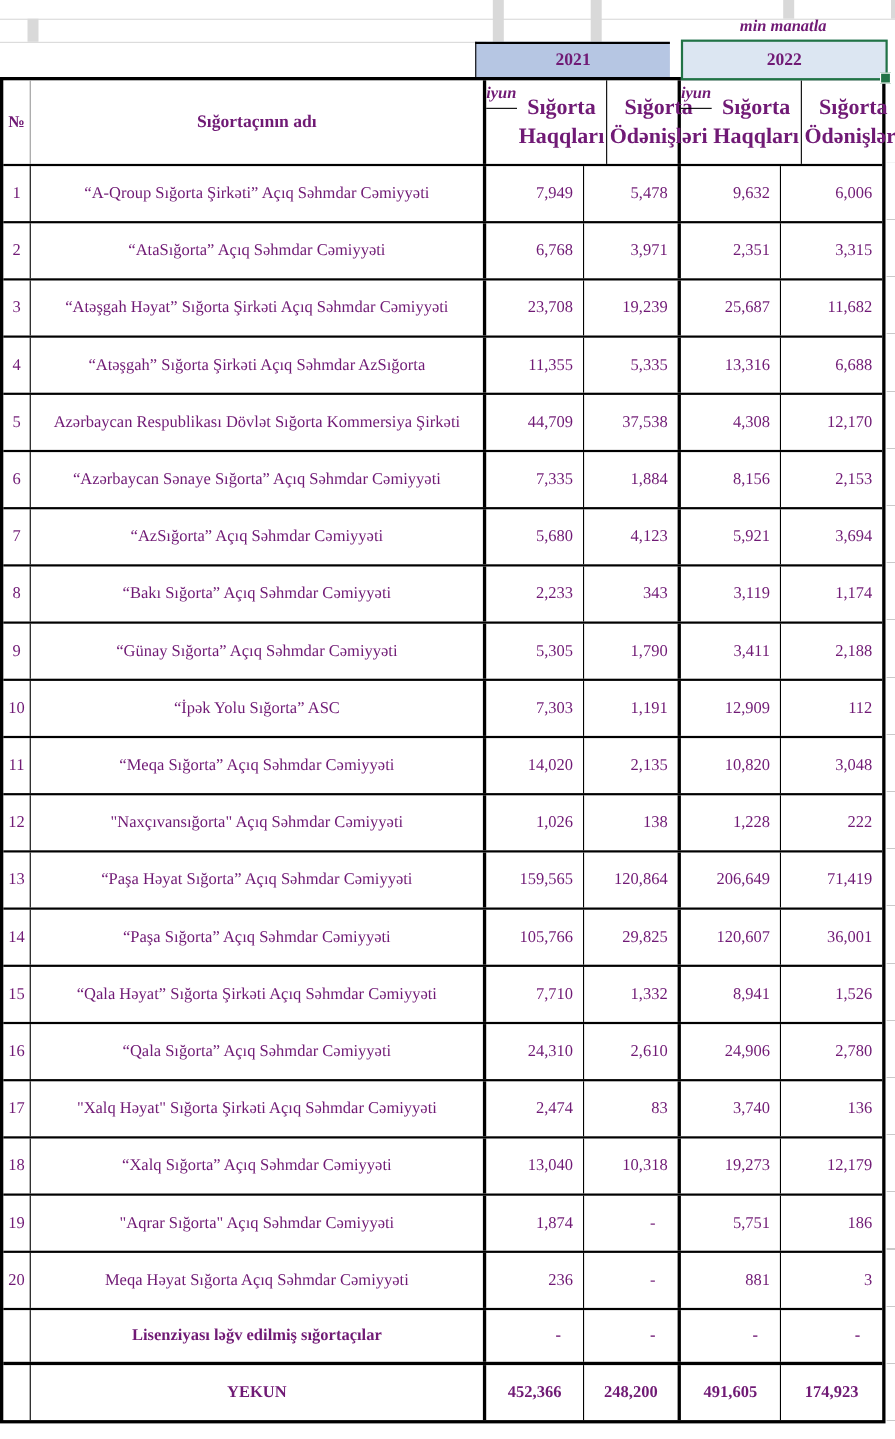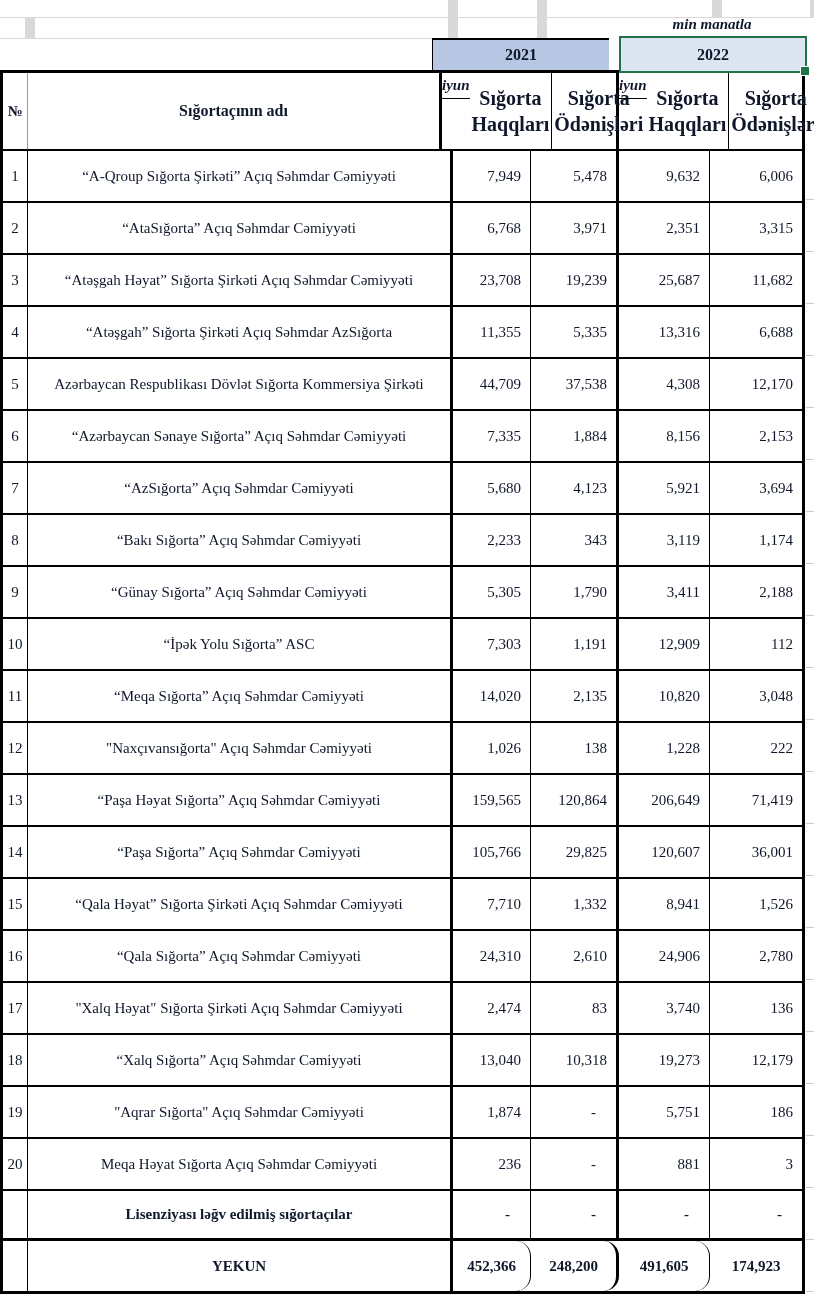--- a/index.html
+++ b/index.html
@@ -1,17 +1,17 @@
 <!DOCTYPE html>
 <html><head>
 <meta charset="utf-8">
 <style>
   html,body { margin:0; padding:0; background:#fff; }
   .sheet { position:relative; width:814px; height:1308px; background:#fff;
-           font-family:"Liberation Serif","DejaVu Serif",serif; color:#0f172a; overflow:hidden; }
+           font-family:"Liberation Serif","DejaVu Serif",serif; color:#701a75; overflow:hidden; }
 
   
   .gl { position:absolute; background:#d9d9d9; }
   .gl.h { height:1px; }
   .gl.v { width:1px; }
   .gl-stubs { position:absolute; left:806px; top:148px; width:8px; height:1146px;
     background:repeating-linear-gradient(to bottom, transparent 0, transparent 51px, #c9c9c9 51px, #c9c9c9 52px); }
 
   
   .unit { position:absolute; left:619px; top:13px; width:186px; height:23px; z-index:2;
@@ -44,29 +44,29 @@
           display:flex; align-items:center; justify-content:center;
           font-style:italic; font-size:15px; }
   .pair { flex:1; display:flex; }
   .sub  { flex:1; display:flex; align-items:center; justify-content:center; text-align:center;
           line-height:1.3; font-size:20px; padding:0 2px; box-sizing:border-box; }
   .sub.first { border-right:1px solid #000; }
 
   .row { display:flex; height:52px; border-bottom:2px solid #000; box-sizing:border-box; font-size:15px; }
   .row .name { font-size:15px; }
   .v  { flex:none; justify-content:flex-end; padding-right:9px; }
-  .v1 { width:78px; border-right:1px solid #000; }
+  .v1 { width:89px; border-right:1px solid #000; }
   .v2 { width:88px; border-right:3px solid #000; }
   .v3 { width:91px; border-right:1px solid #000; }
   .v4 { width:92px; }
   .dash { padding-right:20px; }
 
   .row.special { height:50px; border-bottom:3px solid #000; font-weight:bold; }
   .row.total   { height:50px; border-bottom:none; font-weight:bold; }
-  .row.total .v { justify-content:center; padding-right:0;border-radius:15px; }
+  .row.total .v { justify-content:center; padding-right:0; }
 </style>
 </head>
 <body>
 
 <div class="sheet">
 
   <div class="gl h" style="top:17px;left:0;width:814px"></div>
   <div class="gl h" style="top:38px;left:0;width:442px"></div>
   <div class="gl v" style="left:25px;top:17px;height:21px"></div>
   <div class="gl v" style="left:448px;top:0;height:38px"></div>

